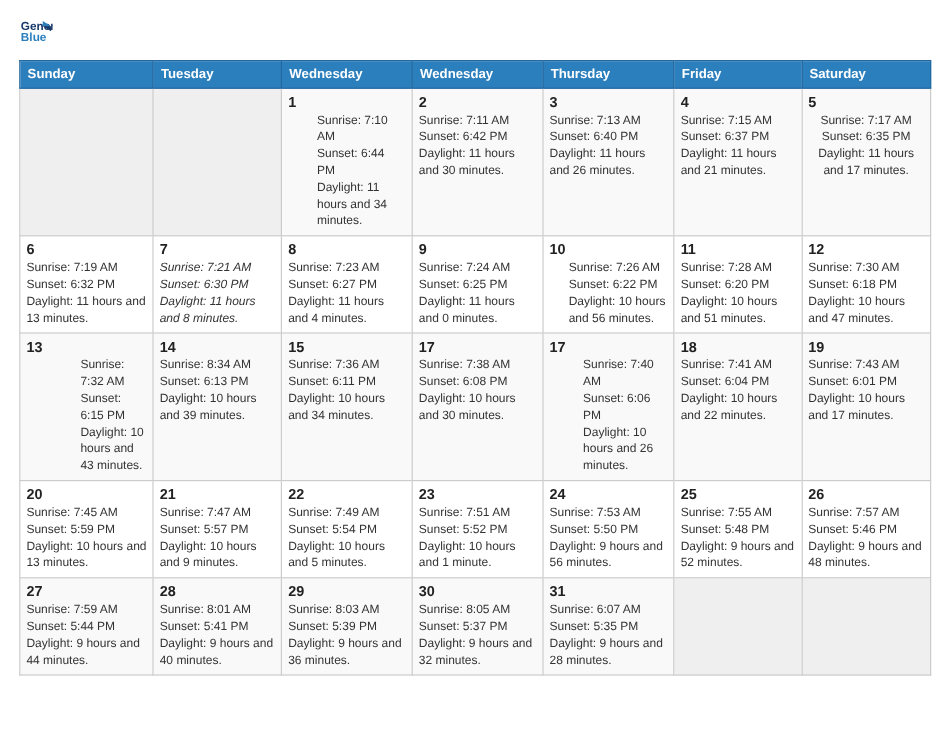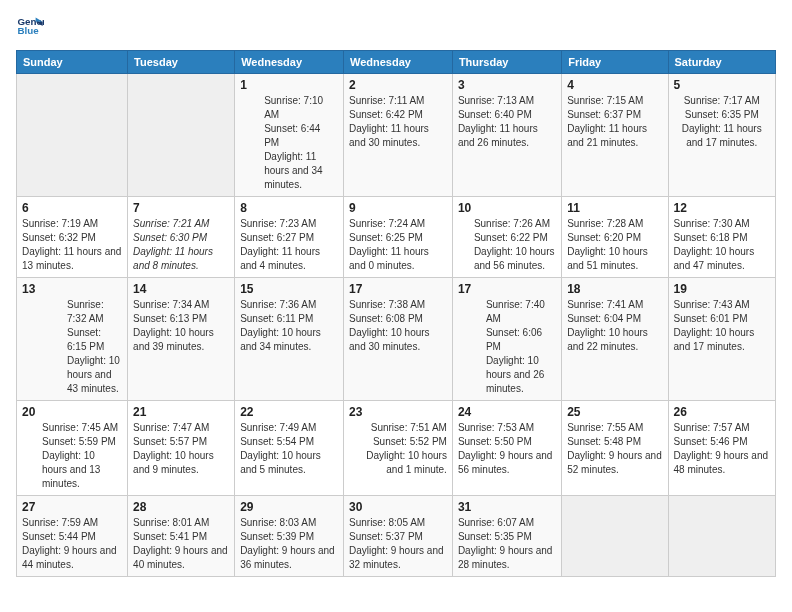--- a/index.html
+++ b/index.html
@@ -195,21 +195,21 @@
         </tr>
         <tr>
           <td>
             <div class="day-number">13</div>
             <div class="day-info" style="white-space: pre-line; margin-left: 45px;">Sunrise: 7:32 AM
 Sunset: 6:15 PM
 Daylight: 10 hours and 43 minutes.</div>
           </td>
           <td>
             <div class="day-number">14</div>
-            <div class="day-info" style="white-space: pre-line;">Sunrise: 7:34 AM
+            <div class="day-info" style="white-space: pre-line;">Sunrise: 8:34 AM
 Sunset: 6:13 PM
 Daylight: 10 hours and 39 minutes.</div>
           </td>
           <td>
             <div class="day-number">15</div>
             <div class="day-info" style="white-space: pre-line;">Sunrise: 7:36 AM
 Sunset: 6:11 PM
 Daylight: 10 hours and 34 minutes.</div>
           </td>
           <td>
@@ -233,39 +233,39 @@
           <td>
             <div class="day-number">19</div>
             <div class="day-info" style="white-space: pre-line;">Sunrise: 7:43 AM
 Sunset: 6:01 PM
 Daylight: 10 hours and 17 minutes.</div>
           </td>
         </tr>
         <tr>
           <td>
             <div class="day-number">20</div>
-            <div class="day-info" style="white-space: pre-line; margin-left: 20px;">Sunrise: 7:45 AM
+            <div class="day-info" style="white-space: pre-line;">Sunrise: 7:45 AM
 Sunset: 5:59 PM
 Daylight: 10 hours and 13 minutes.</div>
           </td>
           <td>
             <div class="day-number">21</div>
             <div class="day-info" style="white-space: pre-line;">Sunrise: 7:47 AM
 Sunset: 5:57 PM
 Daylight: 10 hours and 9 minutes.</div>
           </td>
           <td>
             <div class="day-number">22</div>
             <div class="day-info" style="white-space: pre-line;">Sunrise: 7:49 AM
 Sunset: 5:54 PM
 Daylight: 10 hours and 5 minutes.</div>
           </td>
           <td>
             <div class="day-number">23</div>
-            <div class="day-info" style="white-space: pre-line; text-align: right;">Sunrise: 7:51 AM
+            <div class="day-info" style="white-space: pre-line;">Sunrise: 7:51 AM
 Sunset: 5:52 PM
 Daylight: 10 hours and 1 minute.</div>
           </td>
           <td>
             <div class="day-number">24</div>
             <div class="day-info" style="white-space: pre-line;">Sunrise: 7:53 AM
 Sunset: 5:50 PM
 Daylight: 9 hours and 56 minutes.</div>
           </td>
           <td>

